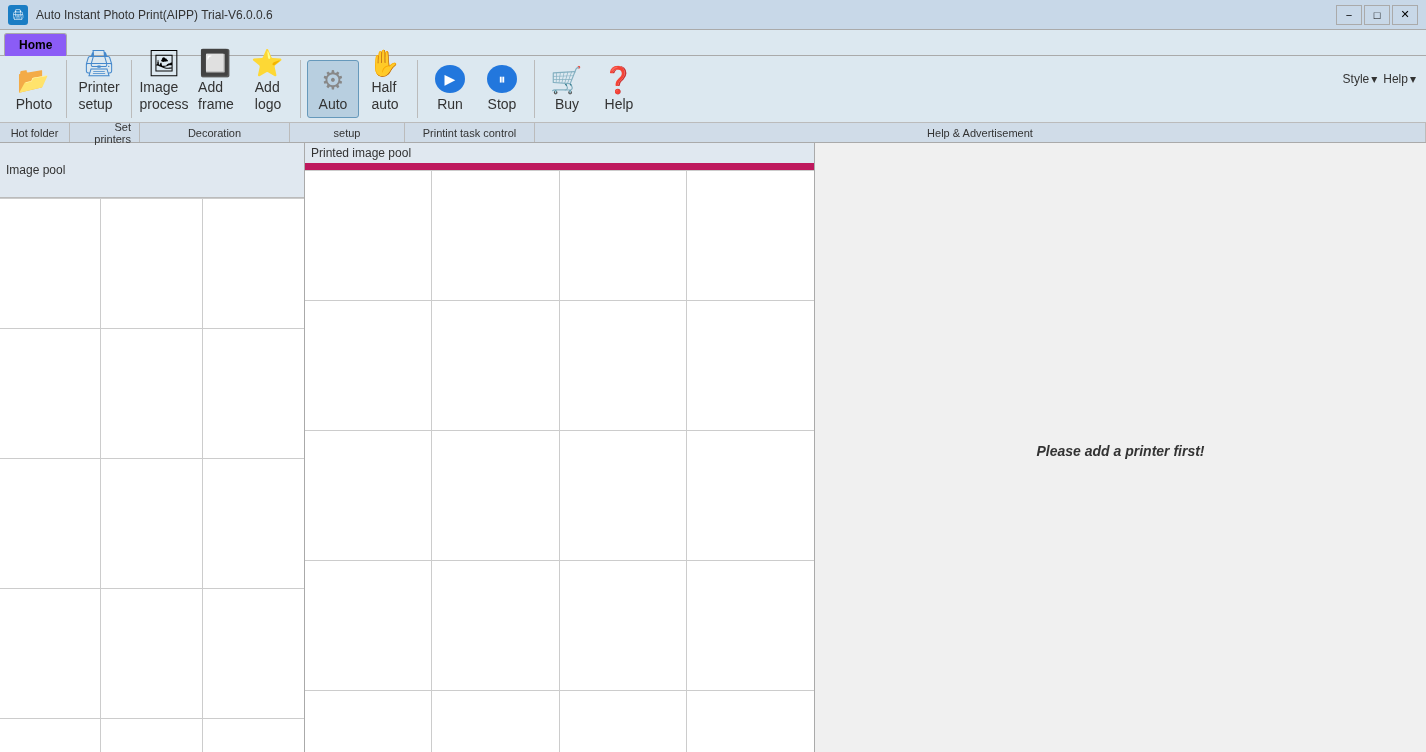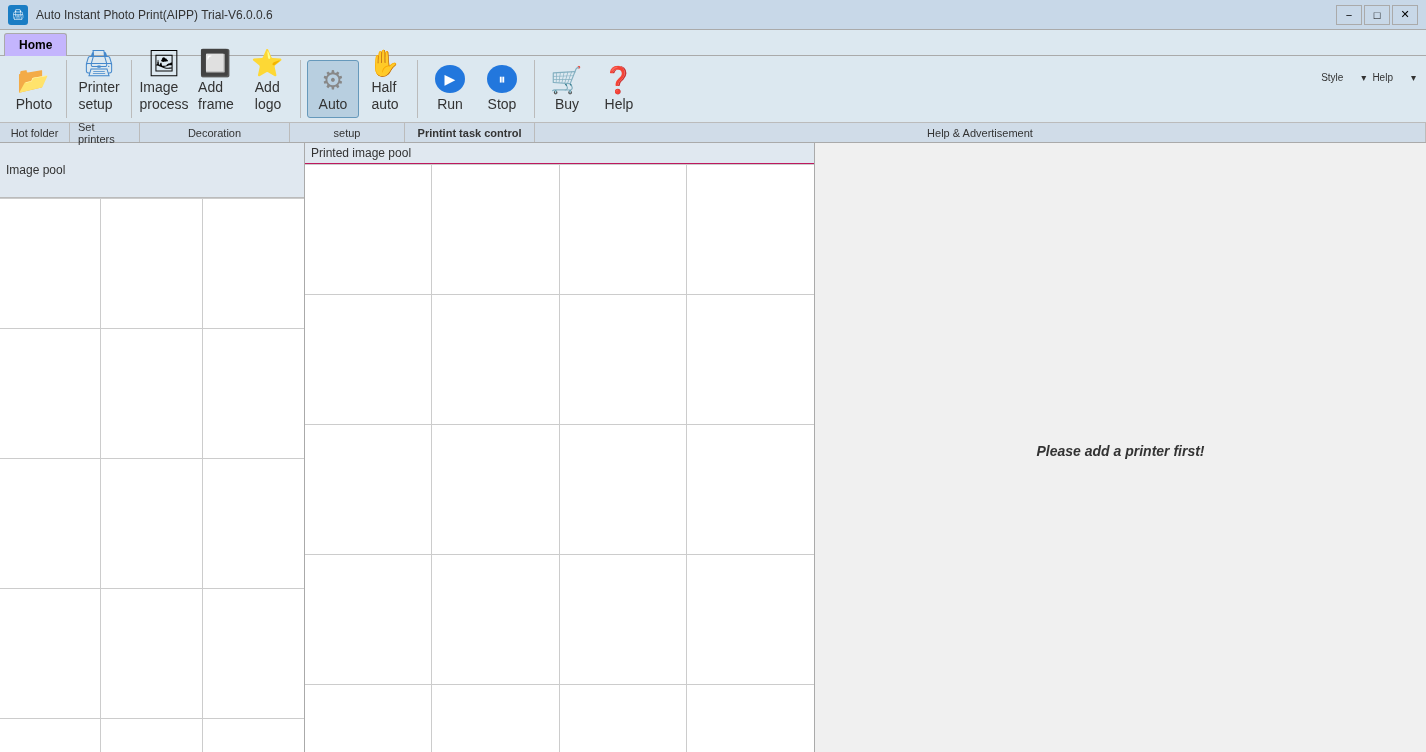--- a/index.html
+++ b/index.html
@@ -28,21 +28,21 @@
       padding: 4px 14px;
       background: #c8d8e8;
       border: 1px solid #aaa;
       border-bottom: none;
       cursor: pointer;
       font-size: 12px;
       border-radius: 3px 3px 0 0;
       position: relative;
       top: 1px;
     }
-    .ribbon-tab.active { background: #c4b5fd; font-weight: bold; }
+    .ribbon-tab.active { background: #8b5cf6; font-weight: bold; }
 
     #ribbon-toolbar {
       background: #dce8f0;
       border-top: 1px solid #aaa;
       padding: 4px 8px;
       display: flex;
       align-items: flex-start;
       gap: 2px;
     }
 
@@ -84,38 +84,39 @@
     }
     .ribbon-label-group {
       display: flex;
       align-items: center;
       justify-content: center;
       border-right: 1px solid #bbb;
       font-size: 11px;
       color: #333;
       padding: 0 8px;
       height: 100%;
+      text-align: right;
     }
 
     
     #ribbon-top-right {
       position: absolute;
       right: 10px;
       top: 42px;
       display: flex;
       align-items: center;
       gap: 6px;
     }
     .ribbon-dropdown {
-      font-size: 10px;
+      font-size: 12px;
       cursor: pointer;
       color: #333;
       display: flex;
       align-items: flex-start;
-      gap: 18px;
+      gap: 2px;
     }
 
     
     #main { display: flex; height: calc(752px - 30px - 67px - 20px - 20px); }
 
     
     #image-pool-panel {
       width: 305px;
       border-right: 1px solid #aaa;
       background: #f5f5f5;
@@ -146,21 +147,21 @@
     
     #printed-pool-panel {
       width: 510px;
       border-right: 1px solid #aaa;
       background: #f5f5f5;
       display: flex;
       flex-direction: column;
     }
     #printed-pool-header {
       background: #e0e8f0;
-      border-bottom: 1px solid #be185d;
+      border-bottom: 7px solid #be185d;
       padding: 3px 6px;
       font-size: 12px;
       color: #333;
     }
     #printed-pool-grid {
       display: grid;
       grid-template-columns: repeat(4, 1fr);
       flex: 1;
       border-top: 1px solid #ccc;
     }
@@ -306,21 +307,21 @@
       </div>
     </div>
 
   </div>
 
   <div id="ribbon-labels">
     <div class="ribbon-label-group" style="width:70px;">Hot folder</div>
     <div class="ribbon-label-group" style="width:70px;">Set printers</div>
     <div class="ribbon-label-group" style="width:150px;">Decoration</div>
     <div class="ribbon-label-group" style="width:115px;">setup</div>
-    <div class="ribbon-label-group" style="width:130px;font-weight:bold;">Printint task control</div>
+    <div class="ribbon-label-group" style="width:130px;">Printint task control</div>
     <div class="ribbon-label-group" style="flex:1;">Help &amp; Advertisement</div>
   </div>
 
 </div>
 
 <div id="main">
 
   <div id="image-pool-panel">
     <div id="image-pool-header">Image pool</div>
     <div id="image-pool-grid">

